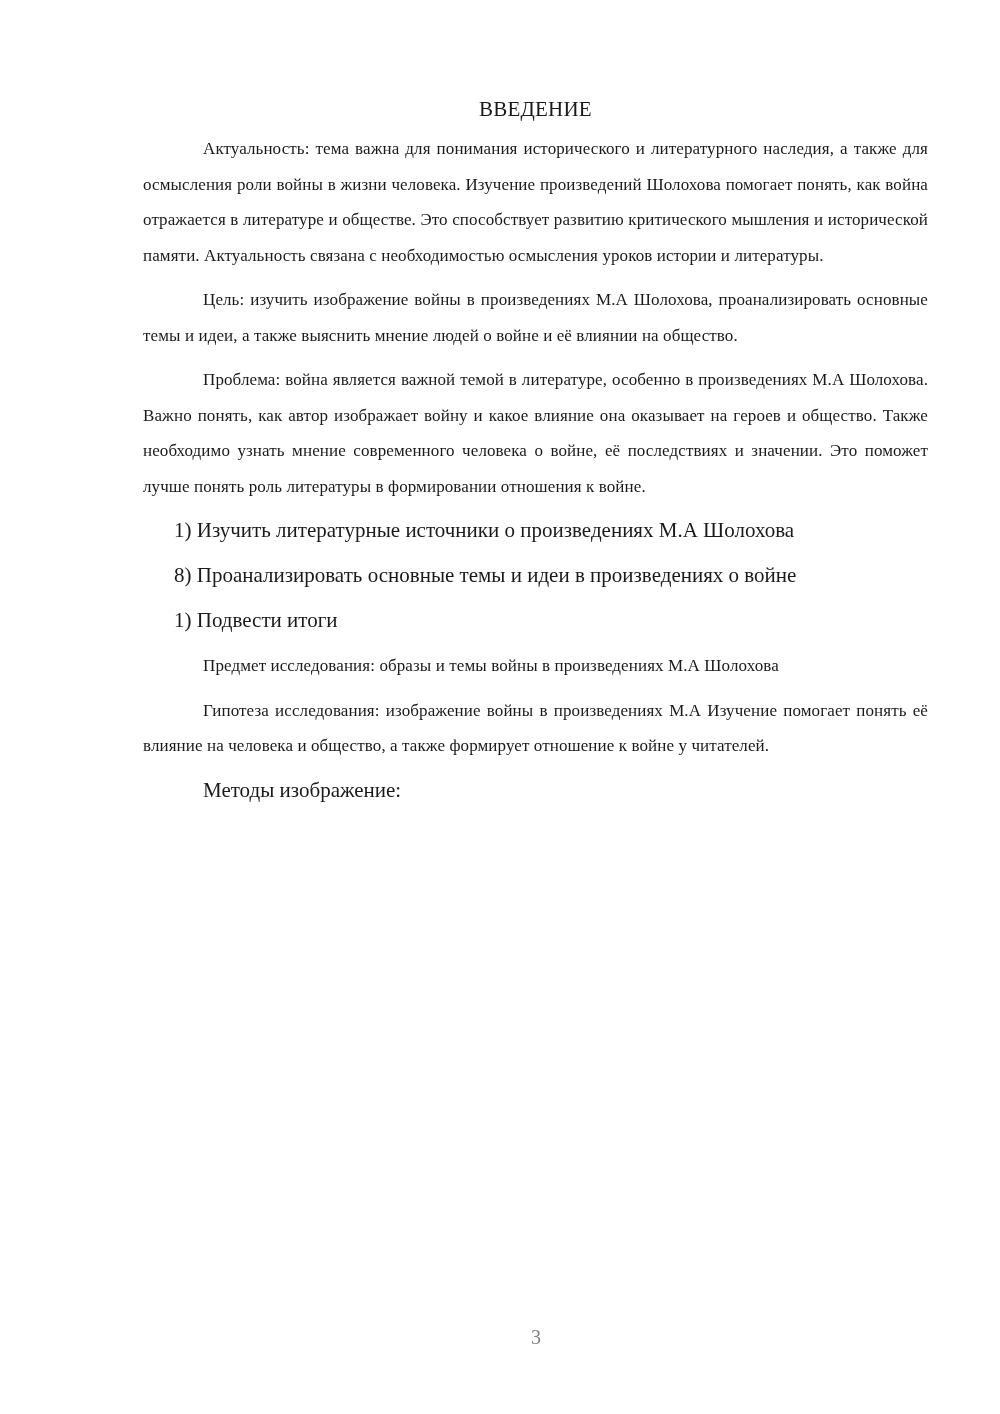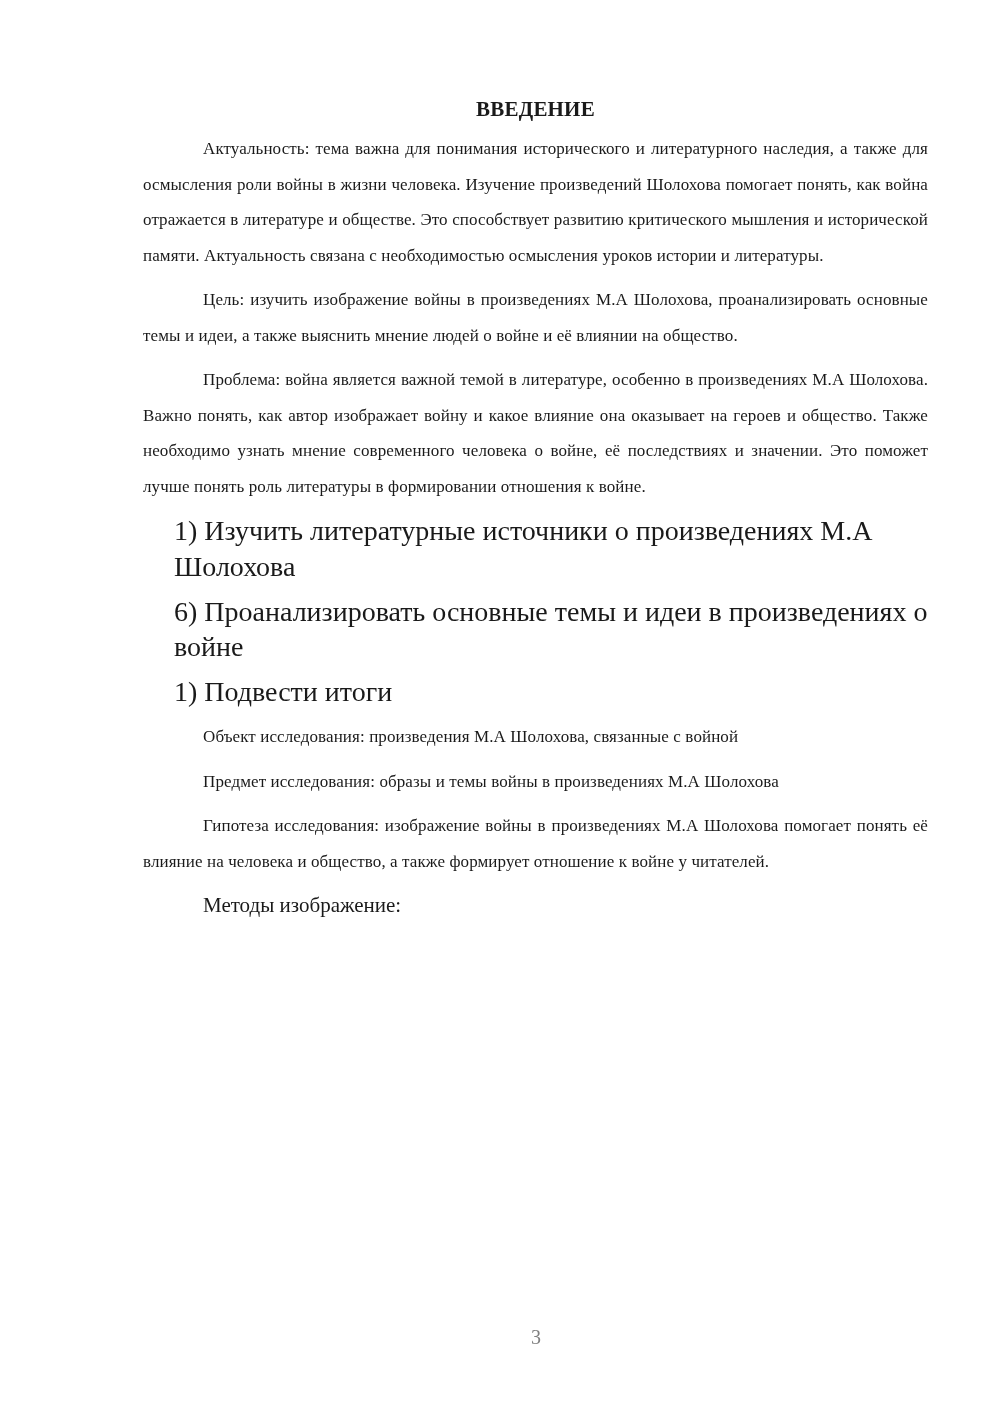--- a/index.html
+++ b/index.html
@@ -16,21 +16,21 @@
       color: #1a1a1a;
     }
     .page {
       position: absolute;
       left: 143px;
       top: 95px;
       width: 785px;
     }
     .title {
       text-align: center;
-      font-weight: bold;
+      font-weight: normal;
       font-size: 21px;
       line-height: 28px;
       margin: 0 0 8px 0;
       letter-spacing: 0.2px;
     }
     .para {
       font-size: 17px;
       line-height: 35.5px;
       text-align: justify;
       text-indent: 60px;
@@ -42,21 +42,21 @@
       line-height: 35.5px;
       text-indent: 60px;
       margin: 0 0 9px 0;
     }
     .tasks {
       list-style: none;
       padding: 0;
       margin: 0;
     }
     .task {
-      font-size: 28px;
+      font-size: 21px;
       line-height: 35.5px;
       padding-left: 31px;
       margin: 0 0 9.5px 0;
       font-family: Liberation Serif, serif;
     }
     .page-number {
       position: absolute;
       left: 0;
       width: 1000px;
       top: 1326px;
@@ -75,26 +75,25 @@
 
   <p class="para">Актуальность: тема важна для понимания исторического и литературного наследия, а также для осмысления роли войны в жизни человека. Изучение произведений Шолохова помогает понять, как война отражается в литературе и обществе. Это способствует развитию критического мышления и исторической памяти. Актуальность связана с необходимостью осмысления уроков истории и литературы.</p>
 
   <p class="para">Цель: изучить изображение войны в произведениях М.А Шолохова, проанализировать основные темы и идеи, а также выяснить мнение людей о войне и её влиянии на общество.</p>
 
   <p class="para">Проблема: война является важной темой в литературе, особенно в произведениях М.А Шолохова. Важно понять, как автор изображает войну и какое влияние она оказывает на героев и общество. Также необходимо узнать мнение современного человека о войне, её последствиях и значении. Это поможет лучше понять роль литературы в формировании отношения к войне.</p>
 
 
   <ul class="tasks">
     <li class="task">1) Изучить литературные источники о произведениях М.А Шолохова</li>
-    <li class="task">6) Проанализировать основные темы и идеи в произведениях о войне</li>
+    <li class="task">8) Проанализировать основные темы и идеи в произведениях о войне</li>
     <li class="task">1) Подвести итоги</li>
   </ul>
 
-  <p class="para">Объект исследования: произведения М.А Шолохова, связанные с войной</p>
 
   <p class="para">Предмет исследования: образы и темы войны в произведениях М.А Шолохова</p>
 
-  <p class="para">Гипотеза исследования: изображение войны в произведениях М.А Шолохова помогает понять её влияние на человека и общество, а также формирует отношение к войне у читателей.</p>
+  <p class="para">Гипотеза исследования: изображение войны в произведениях М.А Изучение помогает понять её влияние на человека и общество, а также формирует отношение к войне у читателей.</p>
 
   <p class="heading-line">Методы изображение:</p>
 </div>
 
 <div class="page-number">3</div>
 
 </body></html>

